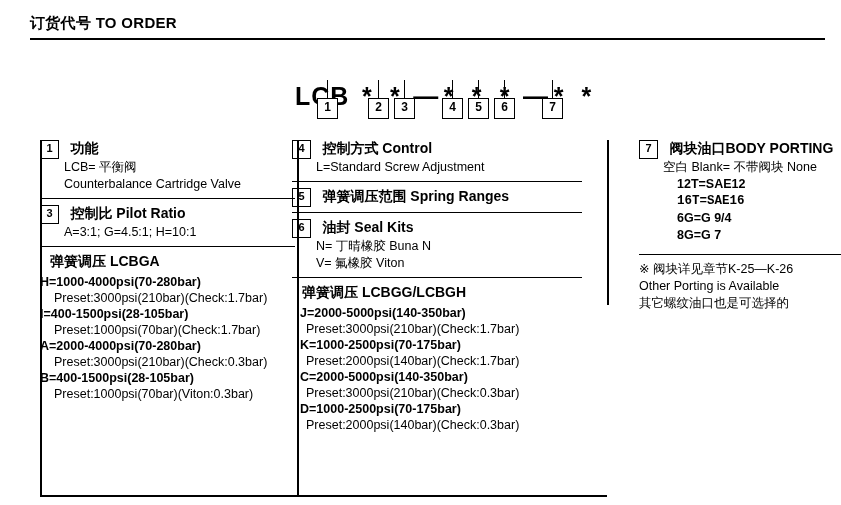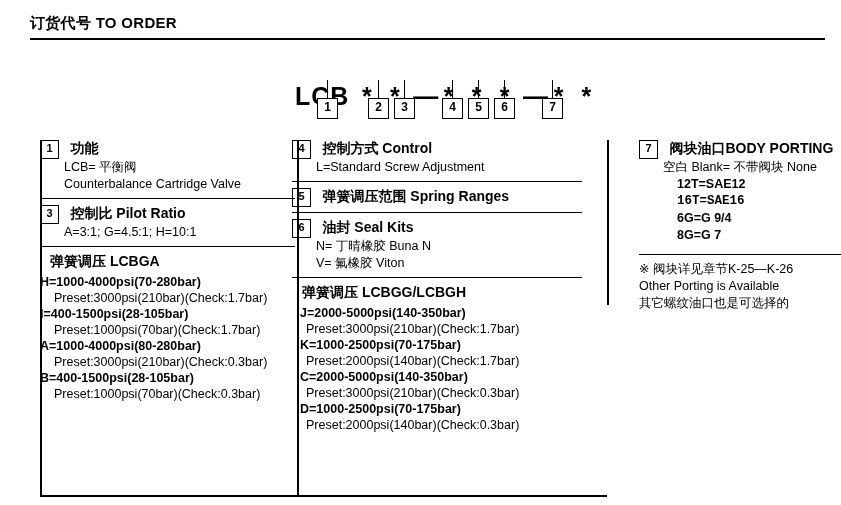--- a/index.html
+++ b/index.html
@@ -154,24 +154,24 @@
       </div>
       <div class="hr short"></div>
     </div>
 
     <div class="block">
       <div class="spring-title">弹簧调压 LCBGA</div>
       <div class="sp b">H=1000-4000psi(70-280bar)</div>
       <div class="sp ind">Preset:3000psi(210bar)(Check:1.7bar)</div>
       <div class="sp b">I=400-1500psi(28-105bar)</div>
       <div class="sp ind">Preset:1000psi(70bar)(Check:1.7bar)</div>
-      <div class="sp b">A=1000-4000psi(80-280bar)</div>
+      <div class="sp b">A=2000-4000psi(70-280bar)</div>
       <div class="sp ind">Preset:3000psi(210bar)(Check:0.3bar)</div>
       <div class="sp b">B=400-1500psi(28-105bar)</div>
-      <div class="sp ind">Preset:1000psi(70bar)(Check:0.3bar)</div>
+      <div class="sp ind">Preset:1000psi(70bar)(Viton:0.3bar)</div>
     </div>
 
   </div>
 
   <div class="col col2">
 
     <div class="block">
       <span class="bx">4</span>
       <span class="head">控制方式 Control</span>
       <div class="lines">

